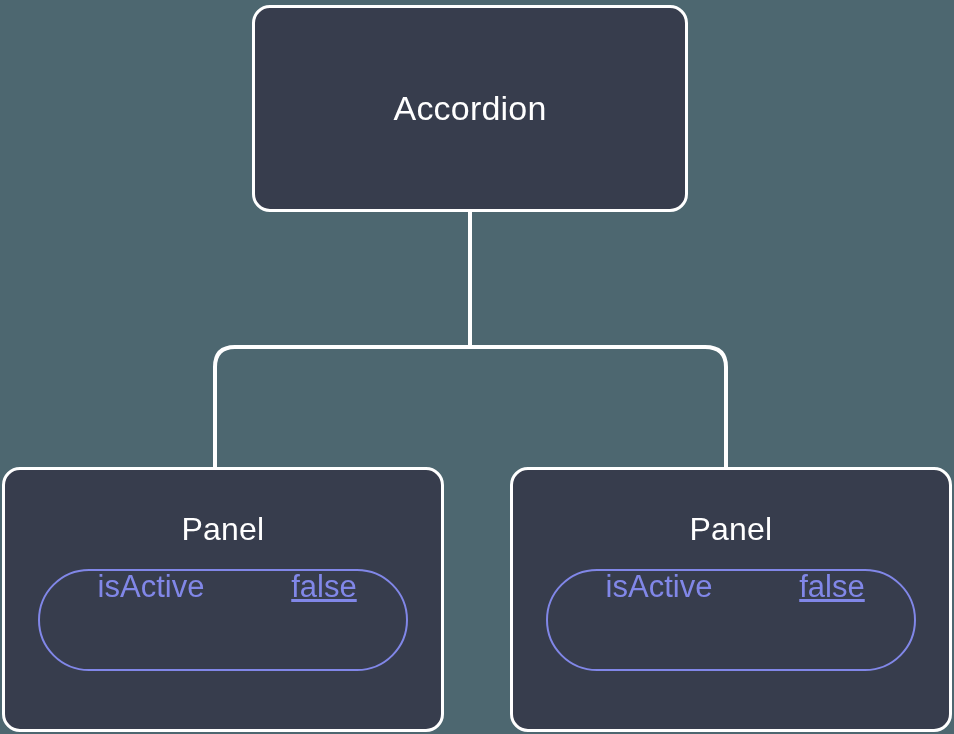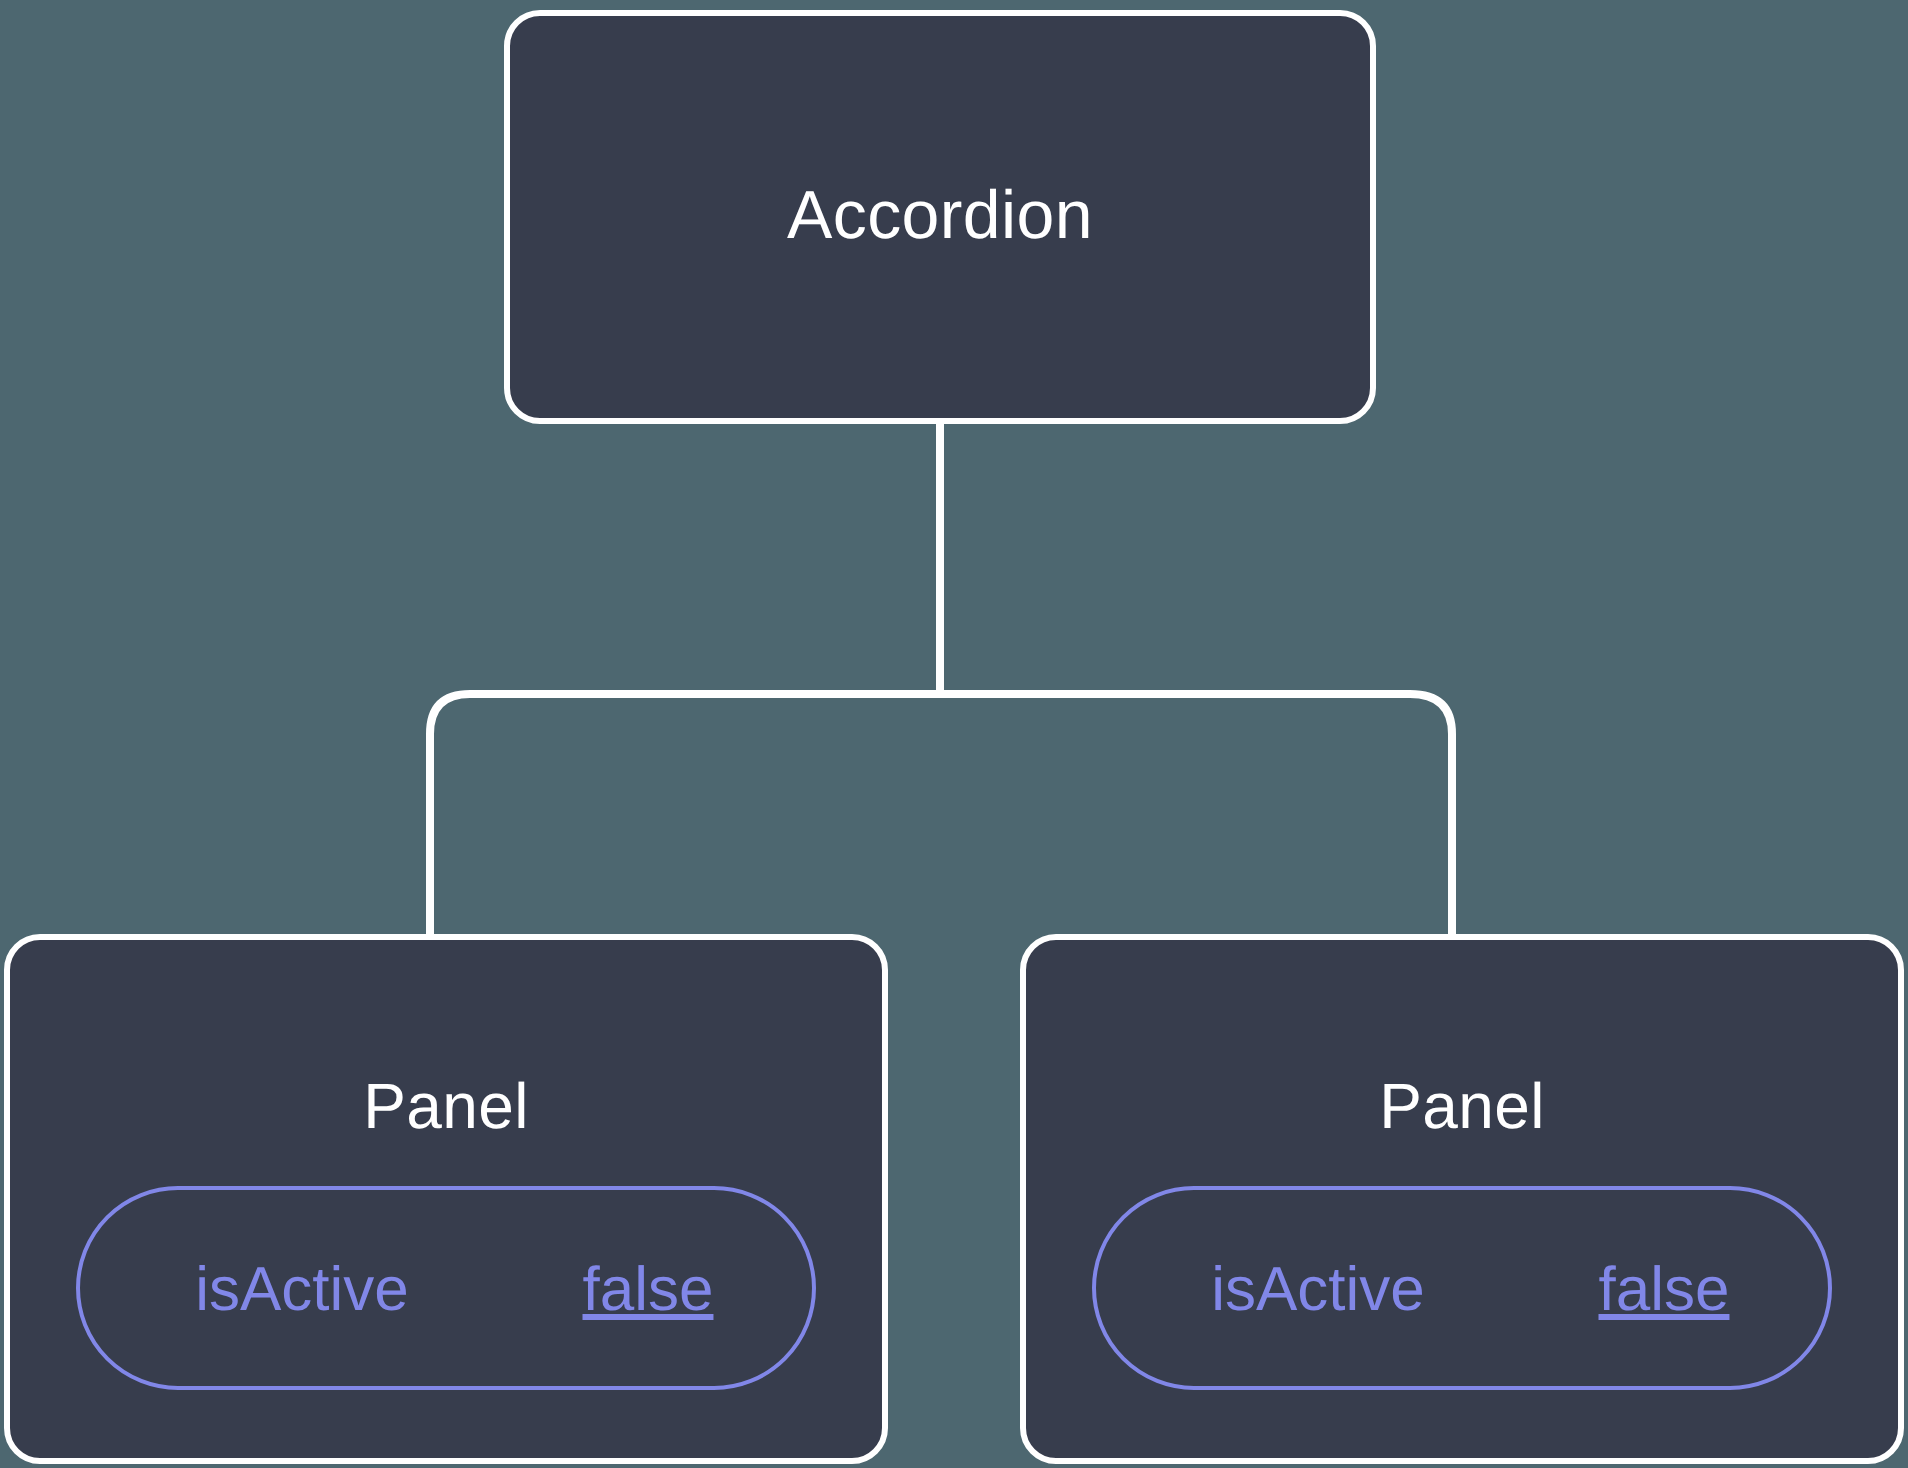--- a/index.html
+++ b/index.html
@@ -49,21 +49,21 @@
     top: 5px;
     width: 436px;
     height: 207px;
     justify-content: center;
   }
 
   .node-child {
     top: 467px;
     width: 442px;
     height: 265px;
-    padding-top: 66px;
+    padding-top: 42px;
   }
 
   .node-child-left  { left: 2px; }
   .node-child-right { left: 510px; }
 
   .node-title {
     color: #ffffff;
     font-size: 34px;
     font-weight: 400;
     letter-spacing: 0.2px;
@@ -73,21 +73,21 @@
   }
 
   .node-child .node-title {
     font-size: 32px;
   }
 
   
   .pill {
     margin-top: 22px;
     display: flex;
-    align-items: center;
+    align-items: flex-start;
     height: 102px;
     border: 2px solid #8187e8;
     border-radius: 51px;
     overflow: hidden;
   }
 
   .pill-cell {
     display: flex;
     align-items: center;
     justify-content: center;

